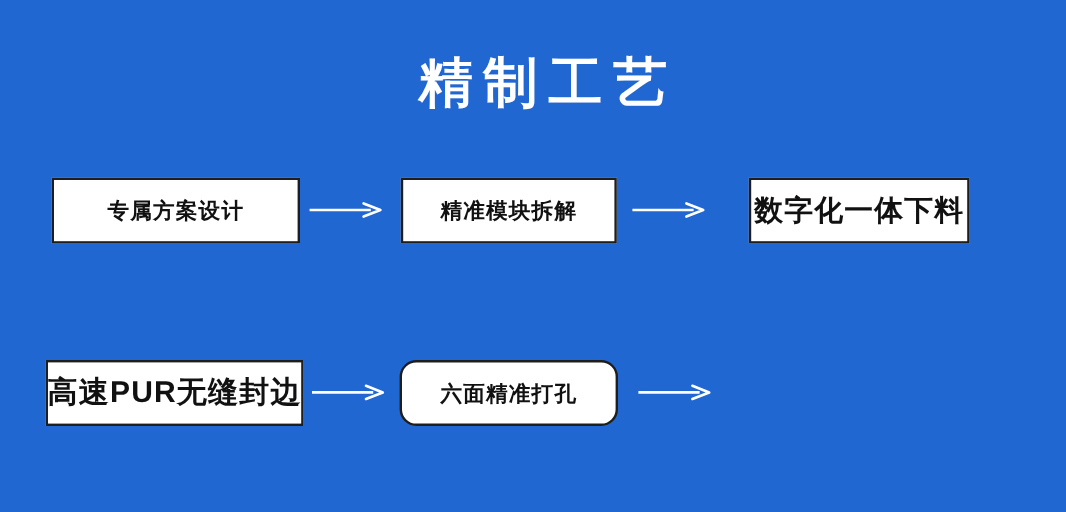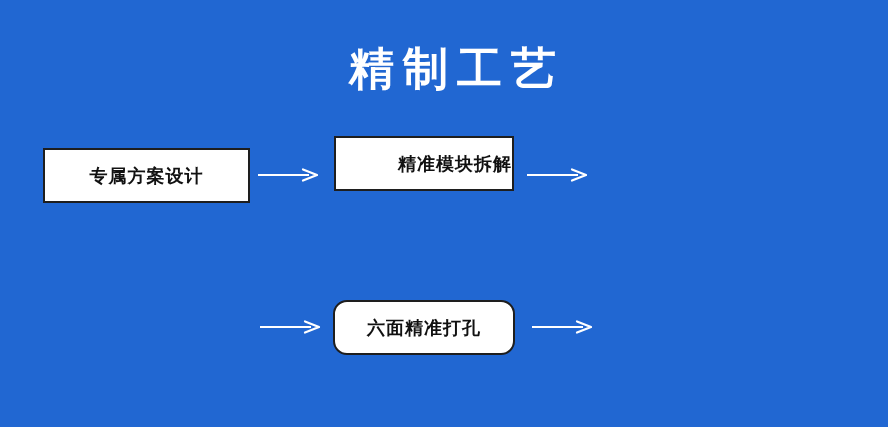--- a/index.html
+++ b/index.html
@@ -48,21 +48,21 @@
   }
   .box-label {
     font-weight: bold;
     color: var(--box-text);
     font-size: 18px;
     line-height: 1;
     letter-spacing: 1px;
     white-space: nowrap;
   }
   .r1c1 { left: 43px;  top: 148px; width: 207px; }
-  .r1c2 { left: 334px; top: 136px; width: 180px; justify-content: flex-end; }
+  .r1c2 { left: 334px; top: 148px; width: 180px; }
   .r1c3 { left: 624px; top: 148px; width: 184px; }
   .r2c1 { left: 38px;  top: 300px; width: 215px; }
   .r2c2 { left: 333px; top: 300px; width: 182px; border-radius: 14px; }
   .r2c3 { left: 624px; top: 300px; width: 184px; }
   .r1c3 .box-label { font-size: 24px; }
   .r2c1 .box-label { font-size: 25px; }
   .arrow {
     position: absolute;
     width: 64px;
     height: 20px;
@@ -93,21 +93,27 @@
 
   <div class="box r1c2">
     <span class="box-label">精准模块拆解</span>
   </div>
 
   <svg class="arrow a2" viewBox="0 0 64 20" aria-hidden="true">
     <line x1="2" y1="10" x2="53" y2="10"></line>
     <path d="M47 4.5 L61 10 L47 15.5" stroke-linecap="round" stroke-linejoin="round"></path>
   </svg>
 
+  <div class="box r1c3">
+    <span class="box-label">数字化一体下料</span>
+  </div>
 
+  <div class="box r2c1">
+    <span class="box-label">高速PUR无缝封边</span>
+  </div>
 
   <svg class="arrow a3" viewBox="0 0 64 20" aria-hidden="true">
     <line x1="2" y1="10" x2="53" y2="10"></line>
     <path d="M47 4.5 L61 10 L47 15.5" stroke-linecap="round" stroke-linejoin="round"></path>
   </svg>
 
   <div class="box r2c2">
     <span class="box-label">六面精准打孔</span>
   </div>
 

